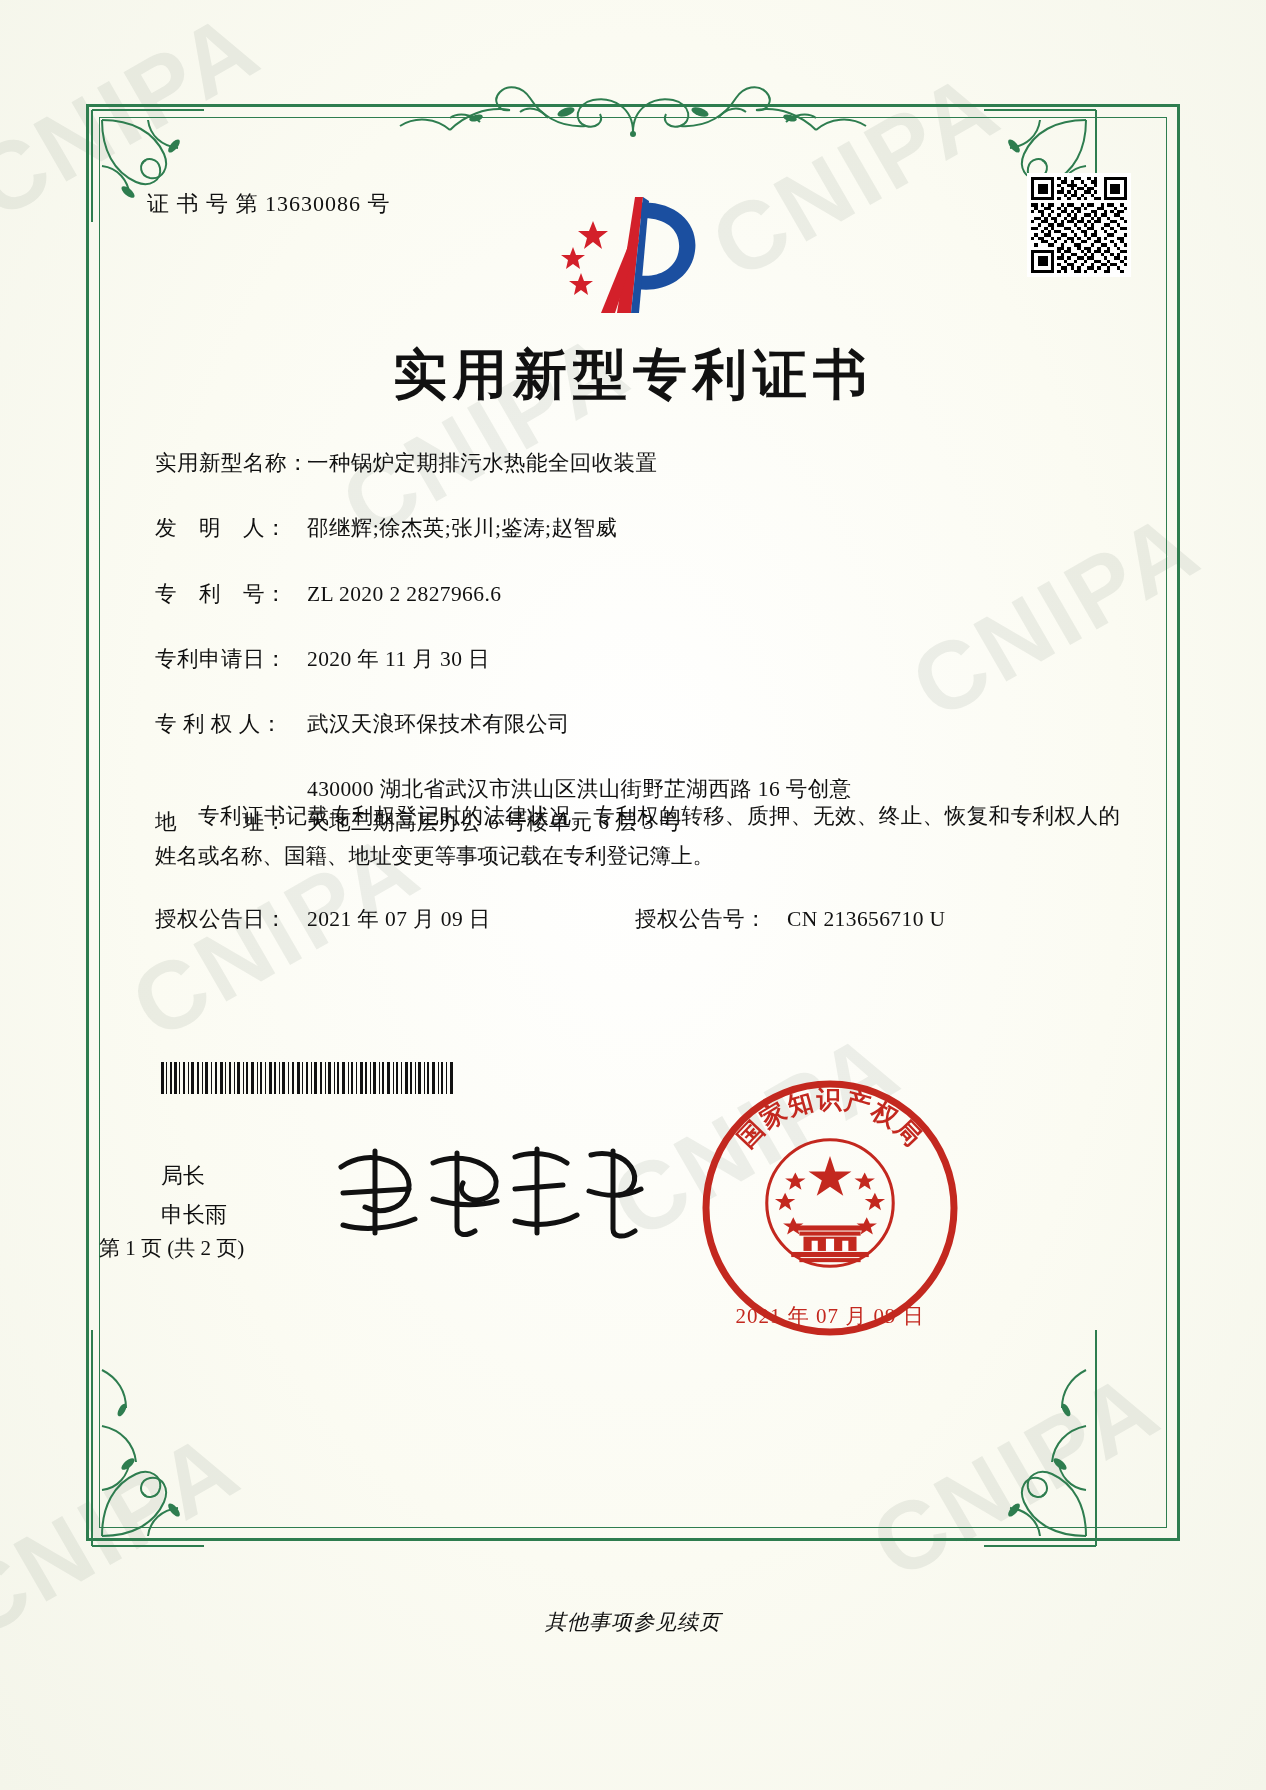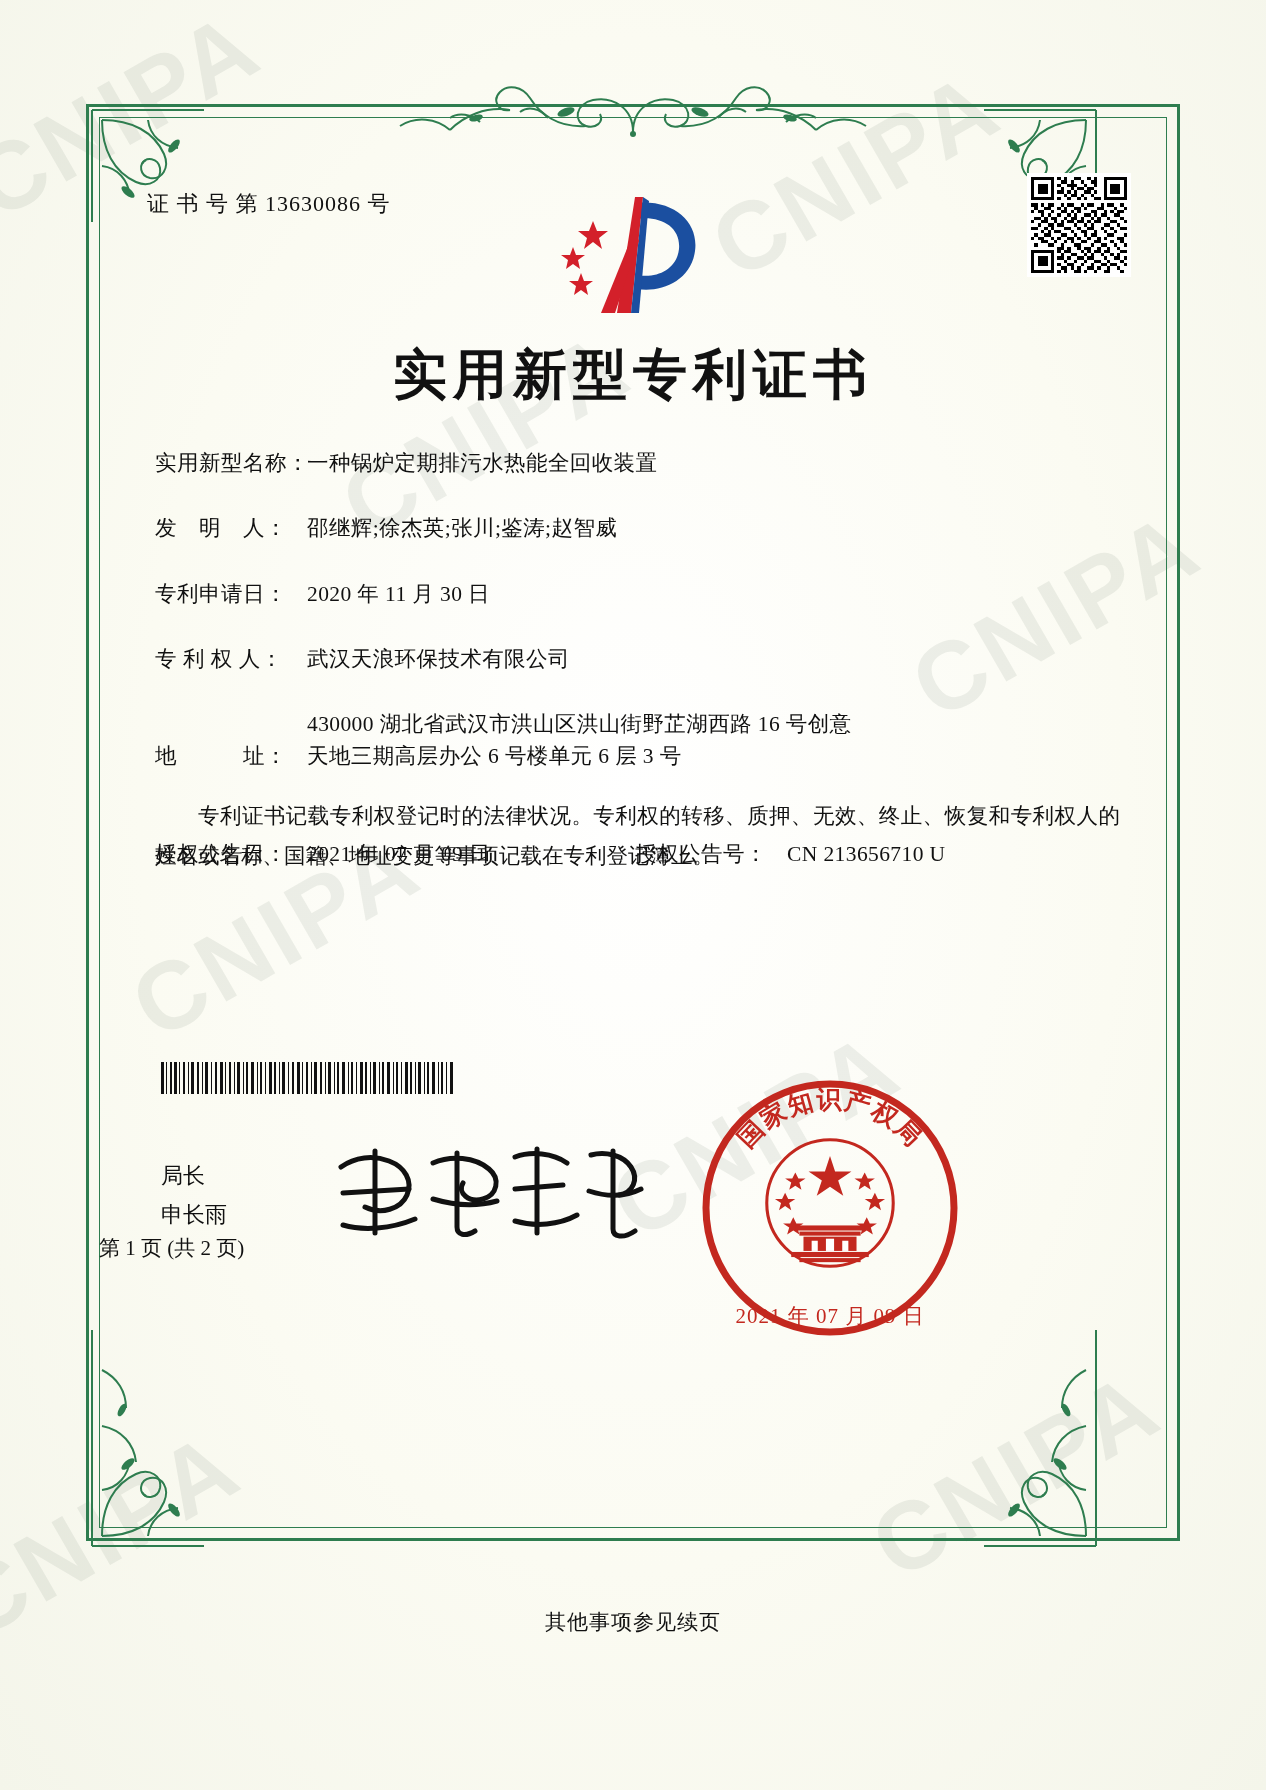--- a/index.html
+++ b/index.html
@@ -220,20 +220,21 @@
   }
 
   .footnote {
     position: absolute;
     left: 0; right: 0;
     top: 1608px;
     text-align: center;
     font-size: 21px;
     color: #111;
     letter-spacing: 1px;
+    font-style: italic;
   }
 </style>
 </head>
 <body>
 
 <div class="page">
 
   <div class="wm wm1">CNIPA</div>
   <div class="wm wm2">CNIPA</div>
   <div class="wm wm3">CNIPA</div>
@@ -593,20 +594,24 @@
     <div class="fields">
       <div class="frow">
         <div class="flabel">实用新型名称：</div>
         <div class="fvalue">一种锅炉定期排污水热能全回收装置</div>
       </div>
       <div class="frow">
         <div class="flabel">发　明　人：</div>
         <div class="fvalue">邵继辉;徐杰英;张川;鉴涛;赵智威</div>
       </div>
       <div class="frow">
+        <div class="flabel">专　利　号：</div>
+        <div class="fvalue sp">ZL 2020 2 2827966.6</div>
+      </div>
+      <div class="frow">
         <div class="flabel">专利申请日：</div>
         <div class="fvalue">2020 年 11 月 30 日</div>
       </div>
       <div class="frow">
         <div class="flabel">专 利 权 人：</div>
         <div class="fvalue">武汉天浪环保技术有限公司</div>
       </div>
       <div class="frow">
         <div class="flabel">地　　　址：</div>
         <div class="fvalue" style="white-space: pre-line;">430000 湖北省武汉市洪山区洪山街野芷湖西路 16 号创意

